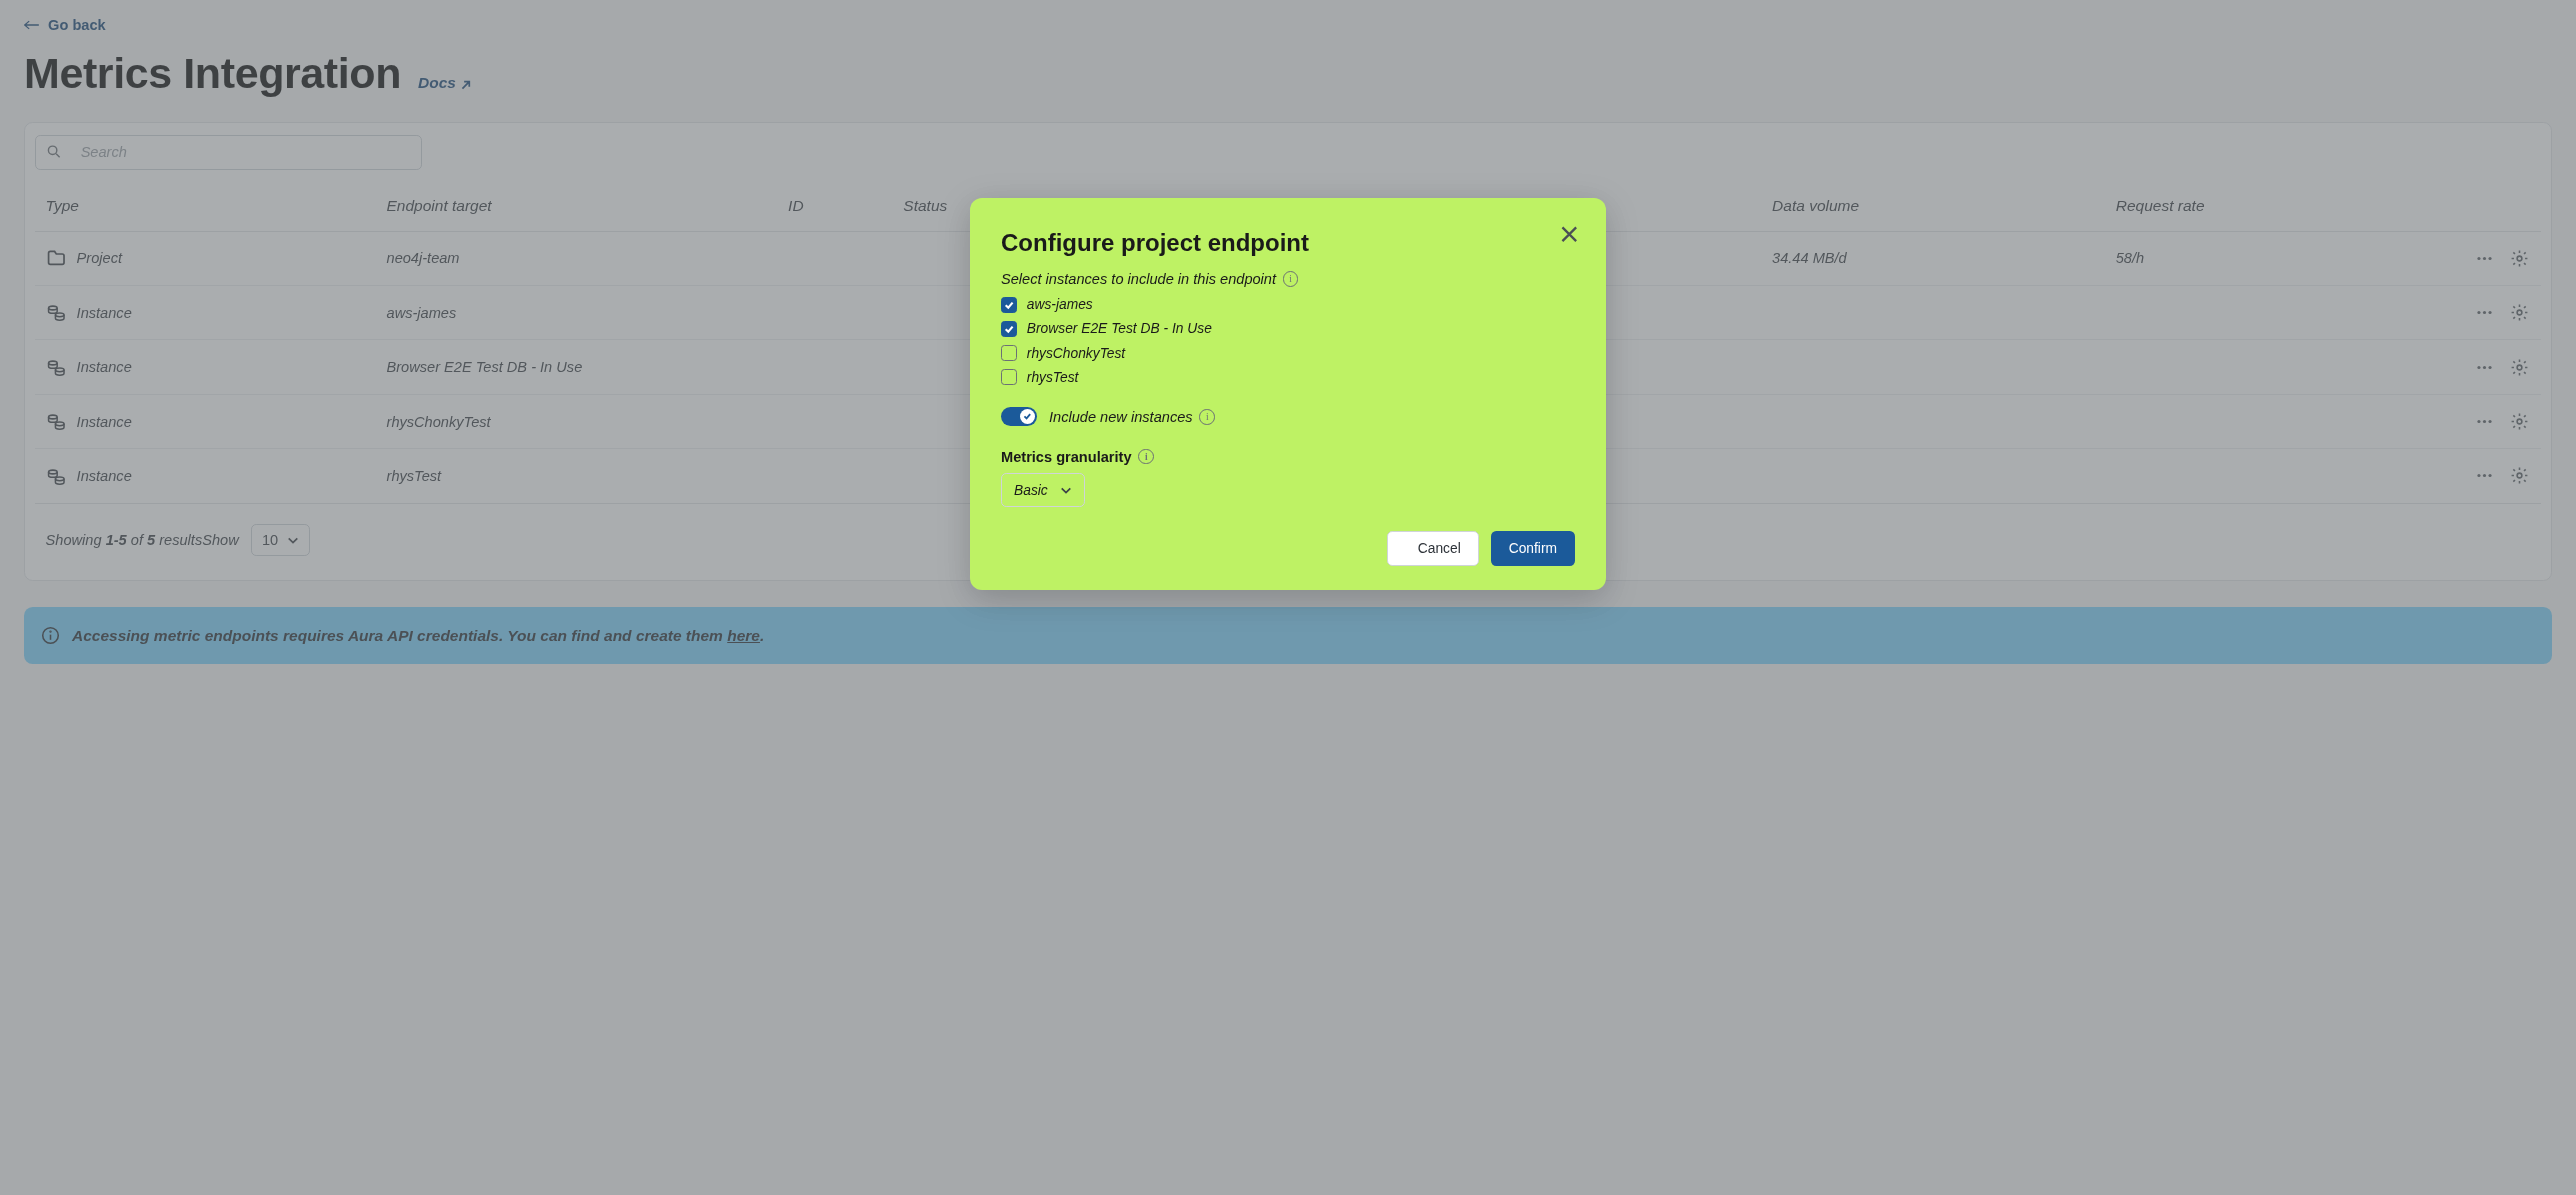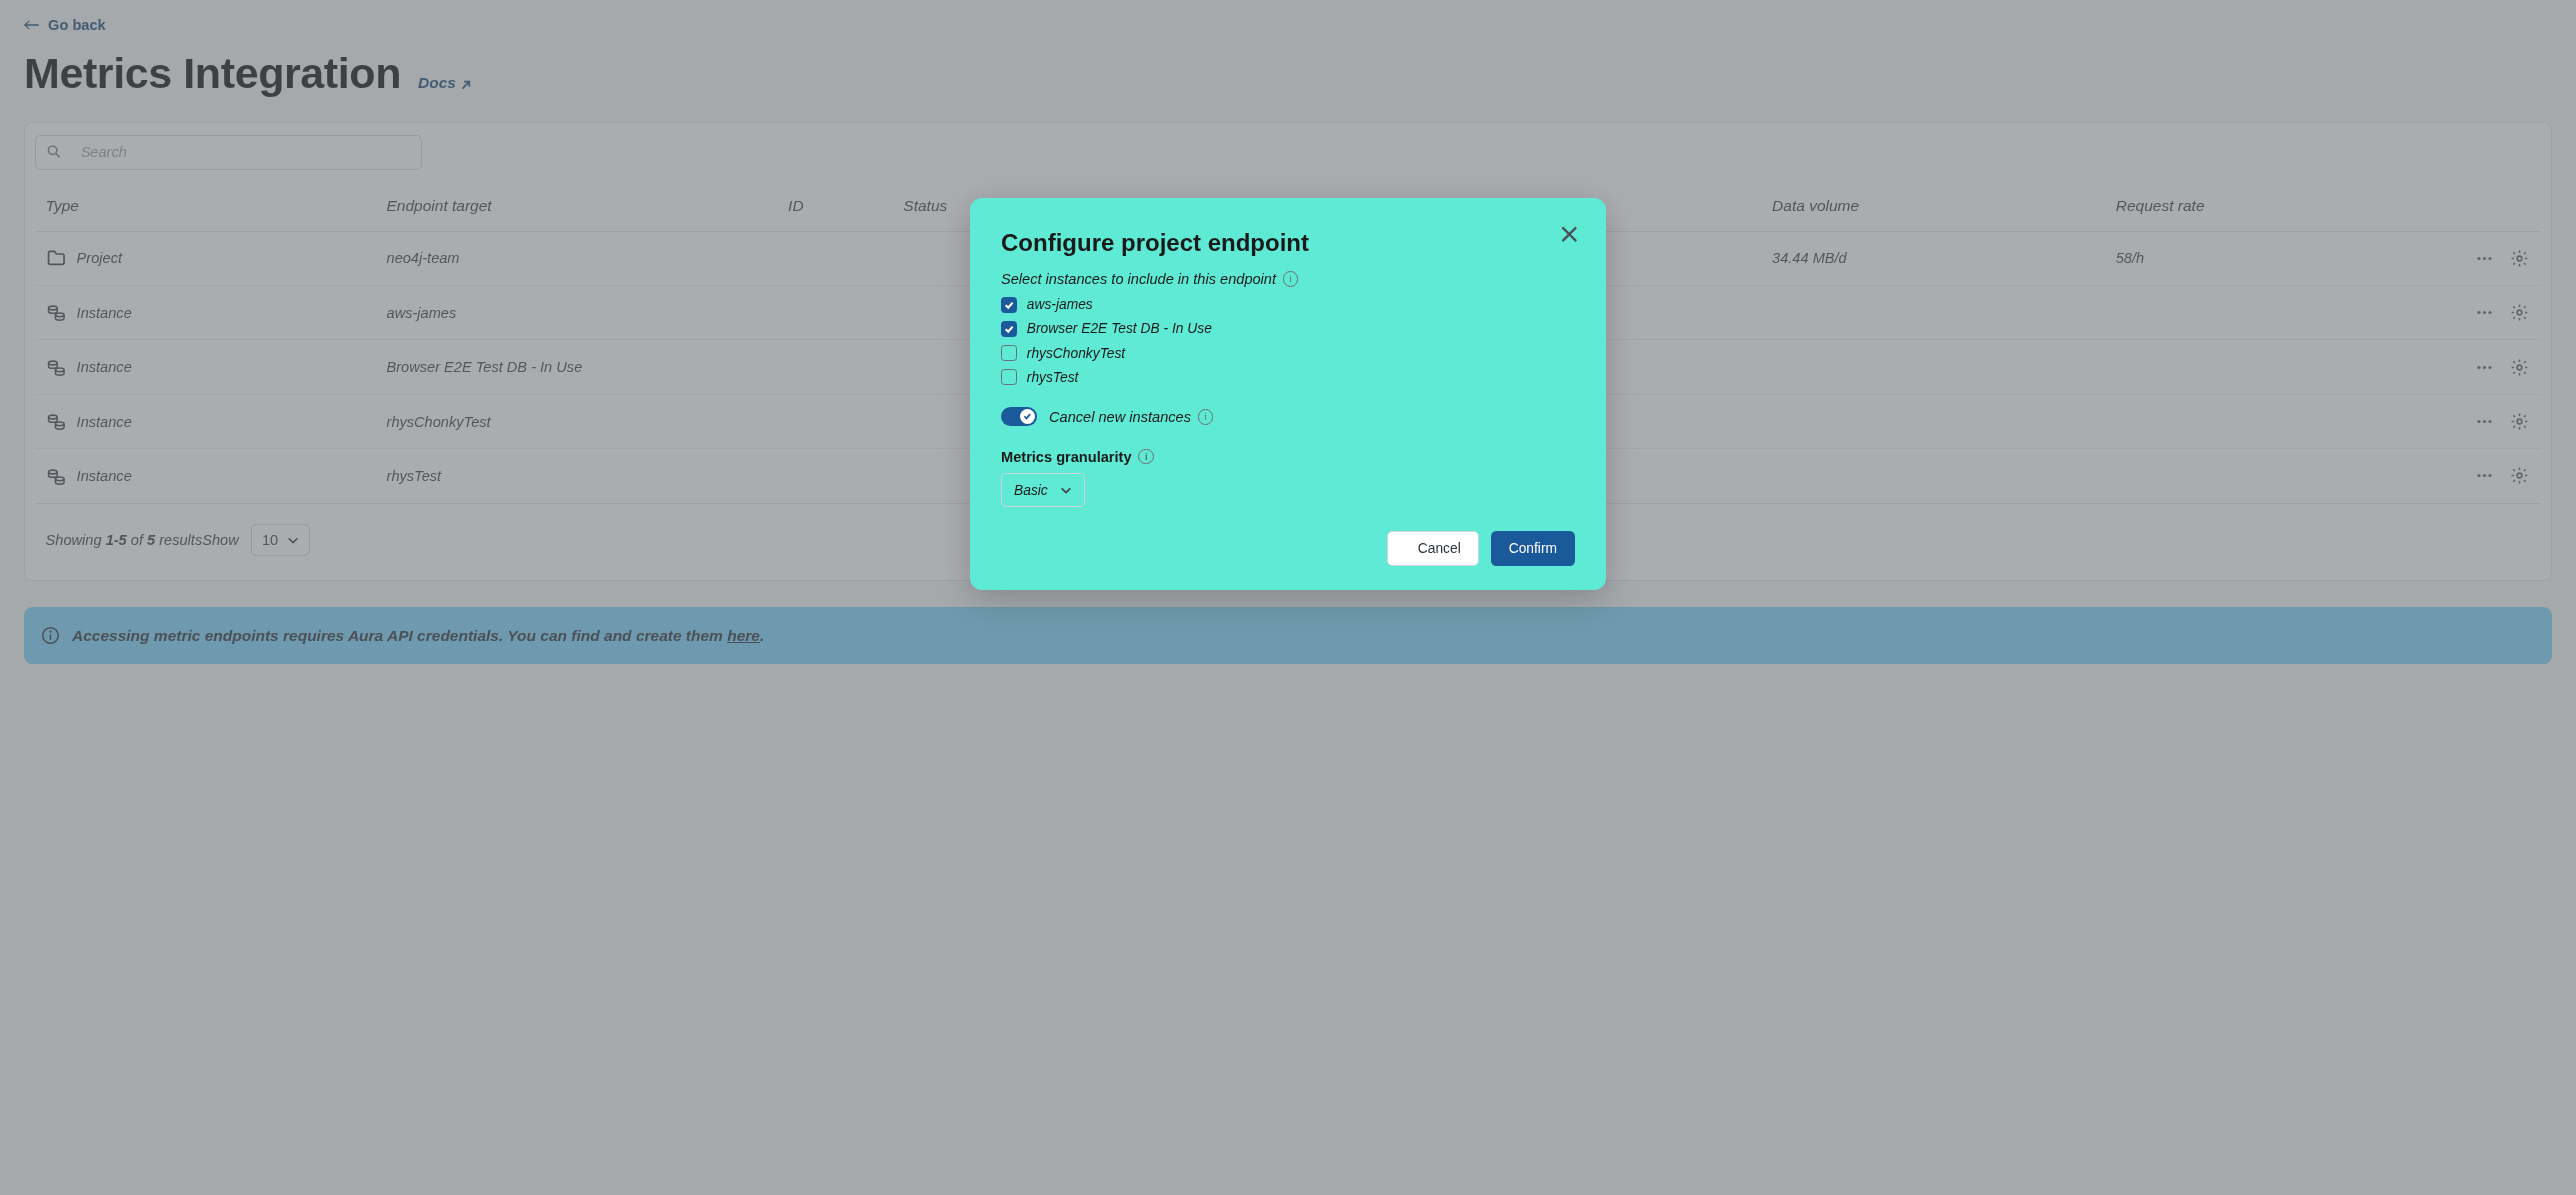--- a/index.html
+++ b/index.html
@@ -154,21 +154,21 @@
     position: fixed;
     inset: 0;
     background: rgba(100,105,110,0.55);
     display:flex;
     align-items: flex-start;
     justify-content: center;
     padding-top: 198px;
   }
   .modal {
     width: 636px;
-    background: #5eead4;
+    background: #bef264;
     border-radius: 12px;
     padding: 31px 31px 24px;
     box-shadow: 0 8.6px 34px rgba(0,0,0,0.2);
     position: relative;
   }
   .modal h2 {
     font-size: 24px;
     font-weight: 700;
     margin-bottom: 13.8px;
   }
@@ -578,21 +578,21 @@
 
     <div class="toggle-row">
       <div class="toggle">
         <div class="knob">
           <svg width="8.6" height="8.6" viewBox="0 0 12 12" fill="none" stroke="#1b5a9a" stroke-width="2.5">
               <path d="M2 6 L5 9 L10 3"></path>
             </svg>
         </div>
       </div>
       <span class="toggle-label">
-        <span>Cancel new instances</span>
+        <span>Include new instances</span>
         <span class="small-info">i</span>
       </span>
     </div>
 
     <div class="section-label">
       <span>Metrics granularity</span>
       <span class="small-info">i</span>
     </div>
     <div class="select-box">
       <span>Basic</span>

